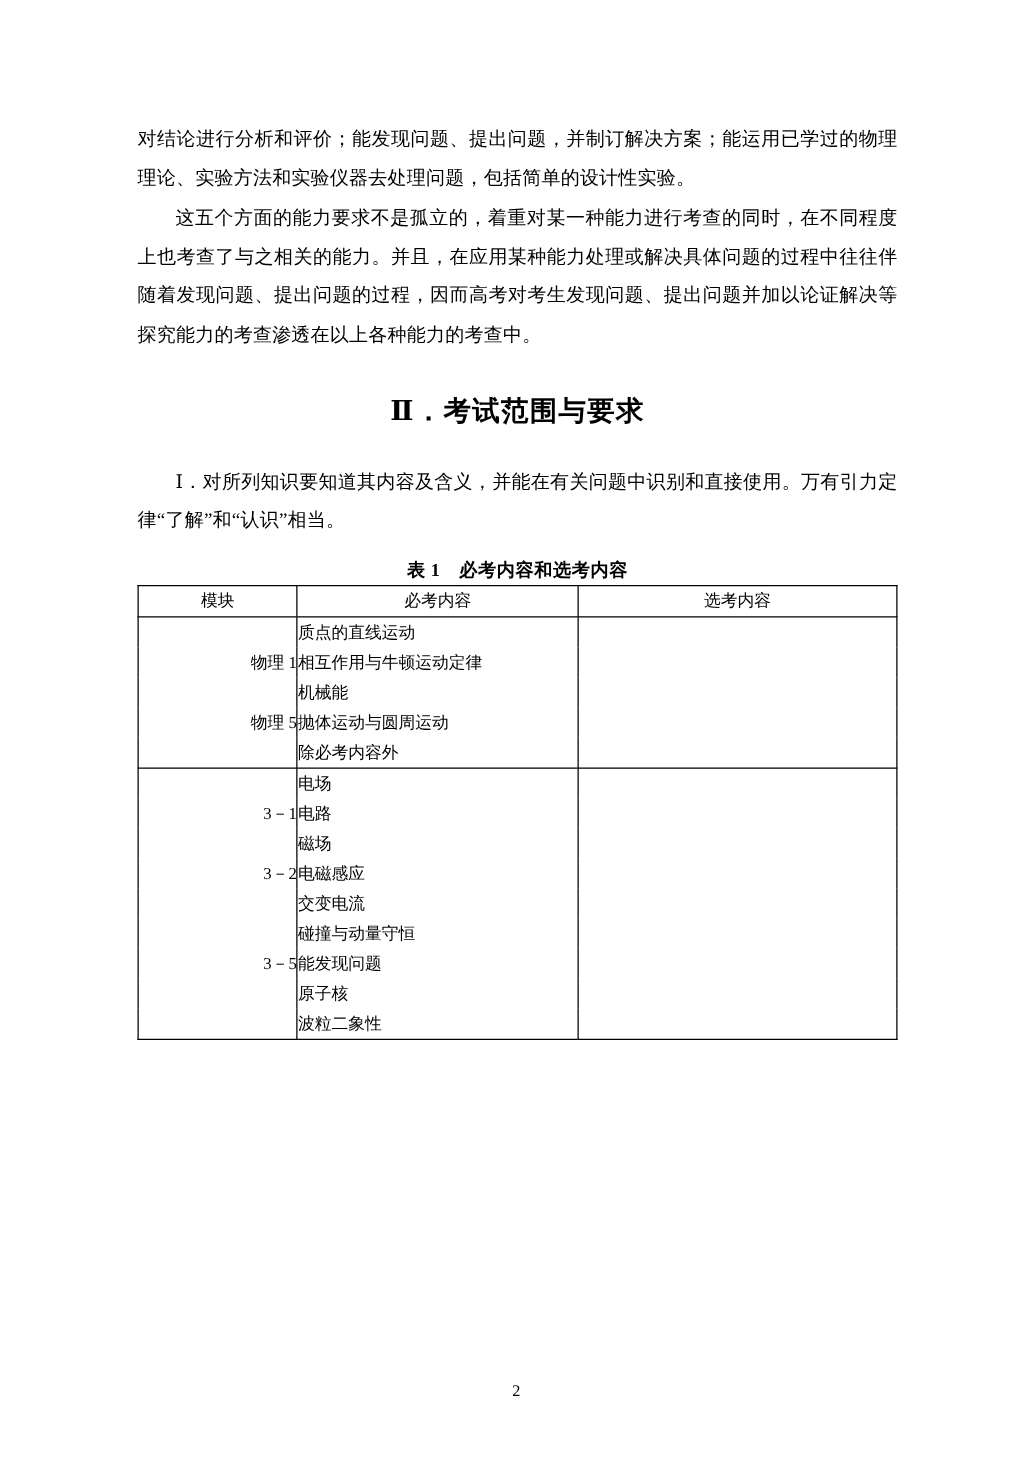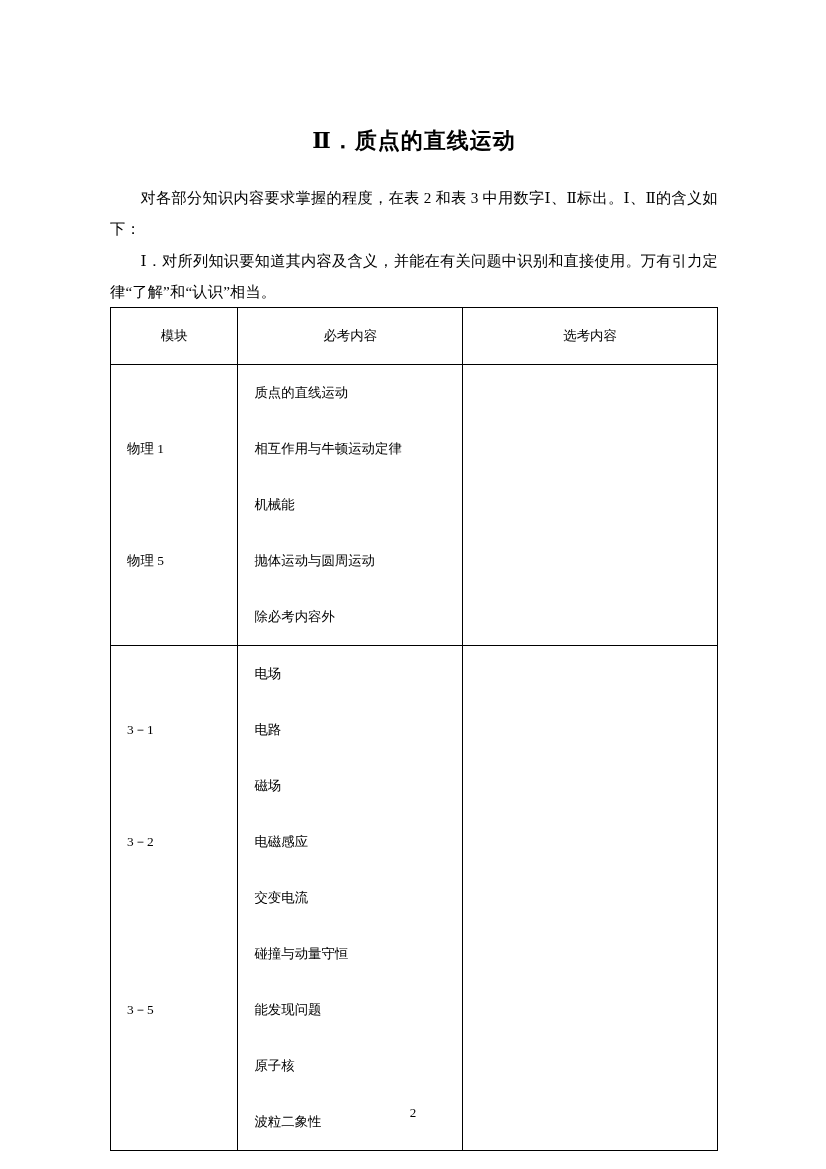--- a/index.html
+++ b/index.html
@@ -52,34 +52,34 @@
   }
   table.content-table {
     border-collapse: collapse;
     width: 100%;
     font-size: 13.4px;
     table-layout: fixed;
   }
   table.content-table th,
   table.content-table td {
     border: 1px solid #000000;
-    padding: 16px;
+    padding: 0;
     vertical-align: middle;
   }
   table.content-table th {
     font-weight: normal;
     text-align: center;
     height: 24px;
   }
   .col-module { width: 21%; }
   .col-req { width: 37%; }
   .col-opt { width: 42%; }
 
   td.module-cell {
-    text-align: left;
+    text-align: right;
     vertical-align: middle;
   }
   td.item-cell {
     padding-left: 10px;
     height: 24px;
     line-height: 24px;
   }
   td.blank-cell {
     border-left: 1px solid #000;
   }
@@ -94,26 +94,28 @@
     width: 826px;
     text-align: center;
     font-size: 13px;
   }
 </style>
 </head>
 <body>
 
 <div class="page">
 
+  <p class="para">对结论进行分析和评价；能发现问题、提出问题，并制订解决方案；能运用已学过的物理理论、实验方法和实验仪器去处理问题，包括简单的设计性实验。</p>
+  <p class="para indent2">这五个方面的能力要求不是孤立的，着重对某一种能力进行考查的同时，在不同程度上也考查了与之相关的能力。并且，在应用某种能力处理或解决具体问题的过程中往往伴随着发现问题、提出问题的过程，因而高考对考生发现问题、提出问题并加以论证解决等探究能力的考查渗透在以上各种能力的考查中。</p>
 
-  <h1 class="section-title">Ⅱ．质点的直线运动</h1>
+  <h1 class="section-title">Ⅱ．考试范围与要求</h1>
 
-  <p class="para indent2">对各部分知识内容要求掌握的程度，在表 2 和表 3 中用数字Ⅰ、Ⅱ标出。Ⅰ、Ⅱ的含义如下：</p>
   <p class="para indent2">Ⅰ．对所列知识要知道其内容及含义，并能在有关问题中识别和直接使用。万有引力定律“了解”和“认识”相当。</p>
 
+  <div class="table-caption">表 1　必考内容和选考内容</div>
 
   <table class="content-table">
     <colgroup>
       <col class="col-module">
       <col class="col-req">
       <col class="col-opt">
     </colgroup>
     <thead>
       <tr>
         <th>模块</th>

